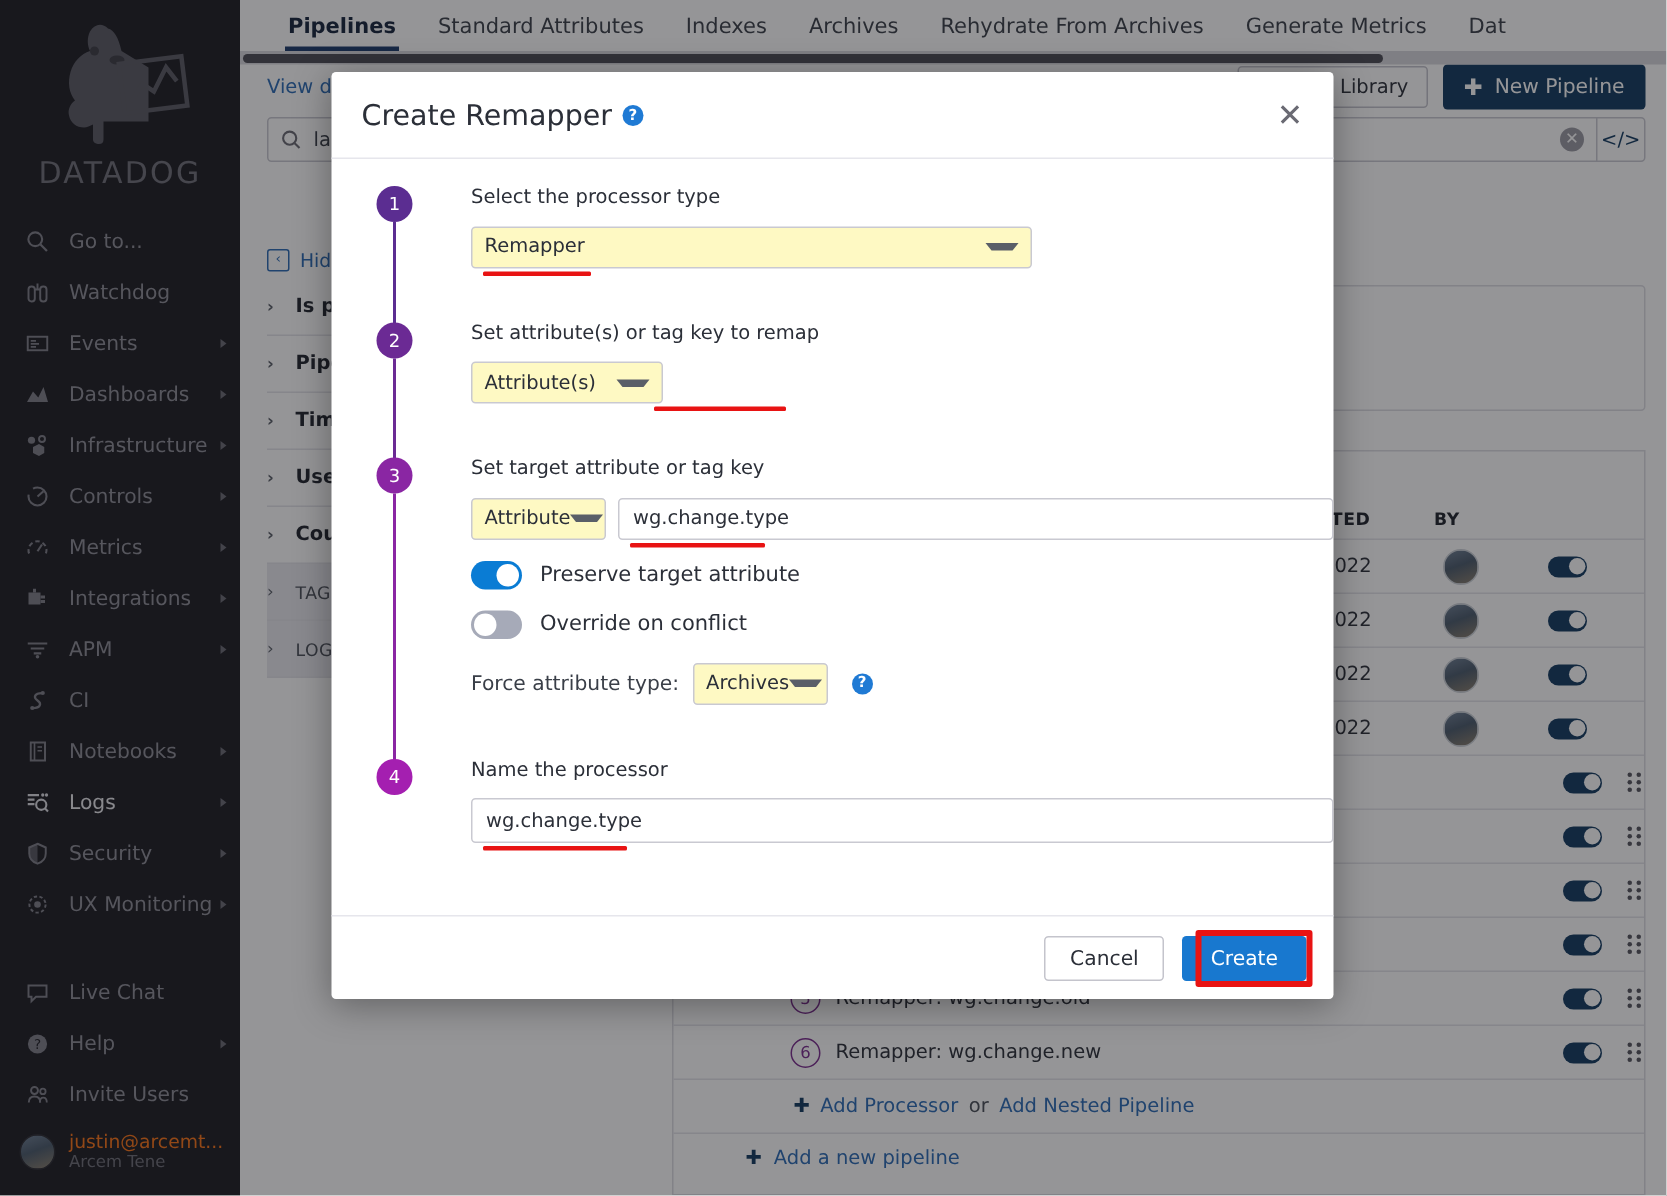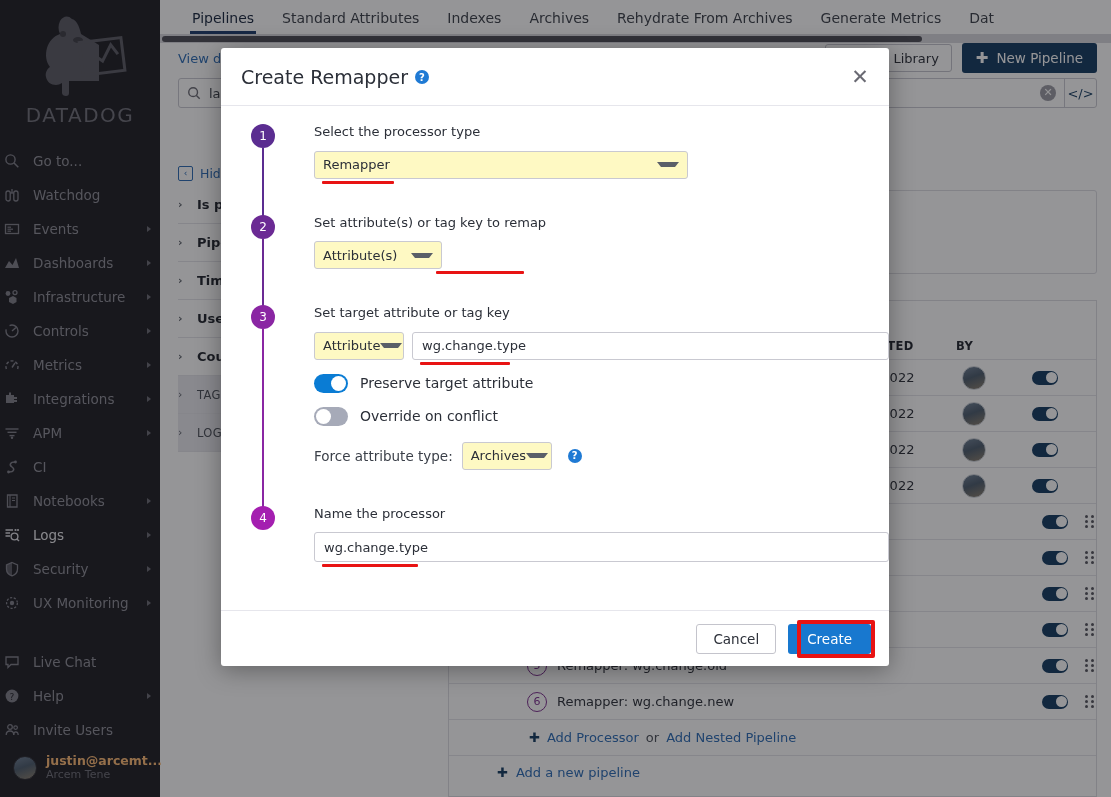--- a/index.html
+++ b/index.html
@@ -22,21 +22,21 @@
     display: flex; flex-direction: column; align-items: center; justify-content: center;
   }
   .dd-logo-svg { display: block; }
   .dd-wordmark {
     font-size: 20px; letter-spacing: 1.5px; color: #6f6f78; font-weight: 400;
     margin-top: 2px; font-family: "DejaVu Sans", "Liberation Sans", sans-serif;
   }
   .nav-list { margin-top: 4px; }
   .nav-item {
     position: relative; display: flex; align-items: center;
-    height: 34px; font-size: 13.5px; color: #8d8d96;
+    height: 34px; padding-left: 13px; font-size: 13.5px; color: #8d8d96;
     cursor: pointer;
   }
   .nav-item .nav-icon {
     width: 24px; height: 20px; display: flex; align-items: center; justify-content: center;
     margin-right: 9px; flex: 0 0 auto;
   }
   .nav-item.active { color: #e8e8ec; }
   .nav-item .nav-caret {
     position: absolute; right: 9px; top: 50%; transform: translateY(-50%);
     width: 0; height: 0;
@@ -45,36 +45,36 @@
   .sidebar-bottom { position: absolute; bottom: 8px; left: 0; right: 0; }
   .user-row {
     position: relative; display: flex; align-items: center; height: 42px; padding-left: 13px;
   }
   .user-avatar {
     width: 24px; height: 24px; border-radius: 50%; margin-right: 9px; flex: 0 0 auto;
     background: linear-gradient(160deg,#6e7f93 0%, #4a5a6b 45%, #8a7f6d 100%);
     border: 1px solid #2a2a31;
   }
   .user-texts { display: flex; flex-direction: column; line-height: 1.15; }
-  .user-email { font-size: 12.5px; color: #fdba74; font-weight: bold; }
+  .user-email { font-size: 12.5px; color: #f97316; }
   .user-org { font-size: 11px; color: #6e6e77; }
 
   
   .main {
     position: absolute; left: 160px; top: 0; right: 0; bottom: 0;
     background: #ffffff; overflow: hidden; z-index: 0;
   }
   .tabs-bar {
     position: relative; height: 34px; display: flex; align-items: flex-end;
     padding-left: 18px; border-bottom: 0; background: #fff;
   }
   .tab {
     font-size: 14px; color: #3a3f48; padding: 0 14px 8px 14px; cursor: pointer; white-space: nowrap;
   }
-  .tab.active { color: #15233b; font-weight: 400; position: relative; }
+  .tab.active { color: #15233b; font-weight: 700; position: relative; }
   .tab.active:after {
     content: ""; position: absolute; left: 12px; right: 12px; bottom: 0; height: 3px; background: #1b3a6b;
   }
   .hscrollbar {
     position: absolute; left: 0; right: 0; top: 34px; height: 9px; background: #d8d8dc;
   }
   .hscrollbar .thumb {
     position: absolute; left: 2px; top: 2px; height: 6px; width: 760px;
     background: #4c4c55; border-radius: 4px;
   }

